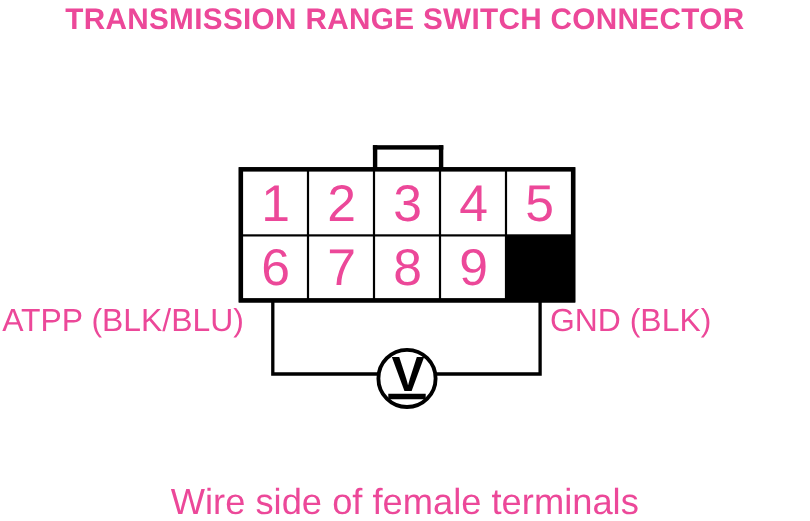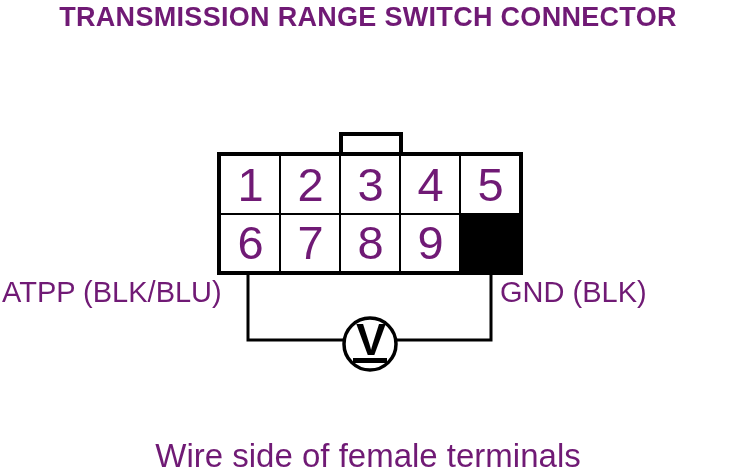--- a/index.html
+++ b/index.html
@@ -1,21 +1,21 @@
 <!DOCTYPE html>
 <html><head>
 <meta charset="utf-8">
 <style>
   html, body { margin: 0; padding: 0; background: #ffffff; }
   .page {
     position: relative;
     width: 736px;
     height: 474px;
     background: #ffffff;
-    color: #701a75;
+    color: #ec4899;
     font-family: "Liberation Sans", sans-serif;
     overflow: hidden;
   }
   .title {
     position: absolute;
     top: 1px;
     left: 0;
     width: 736px;
     text-align: center;
     font-size: 27px;

